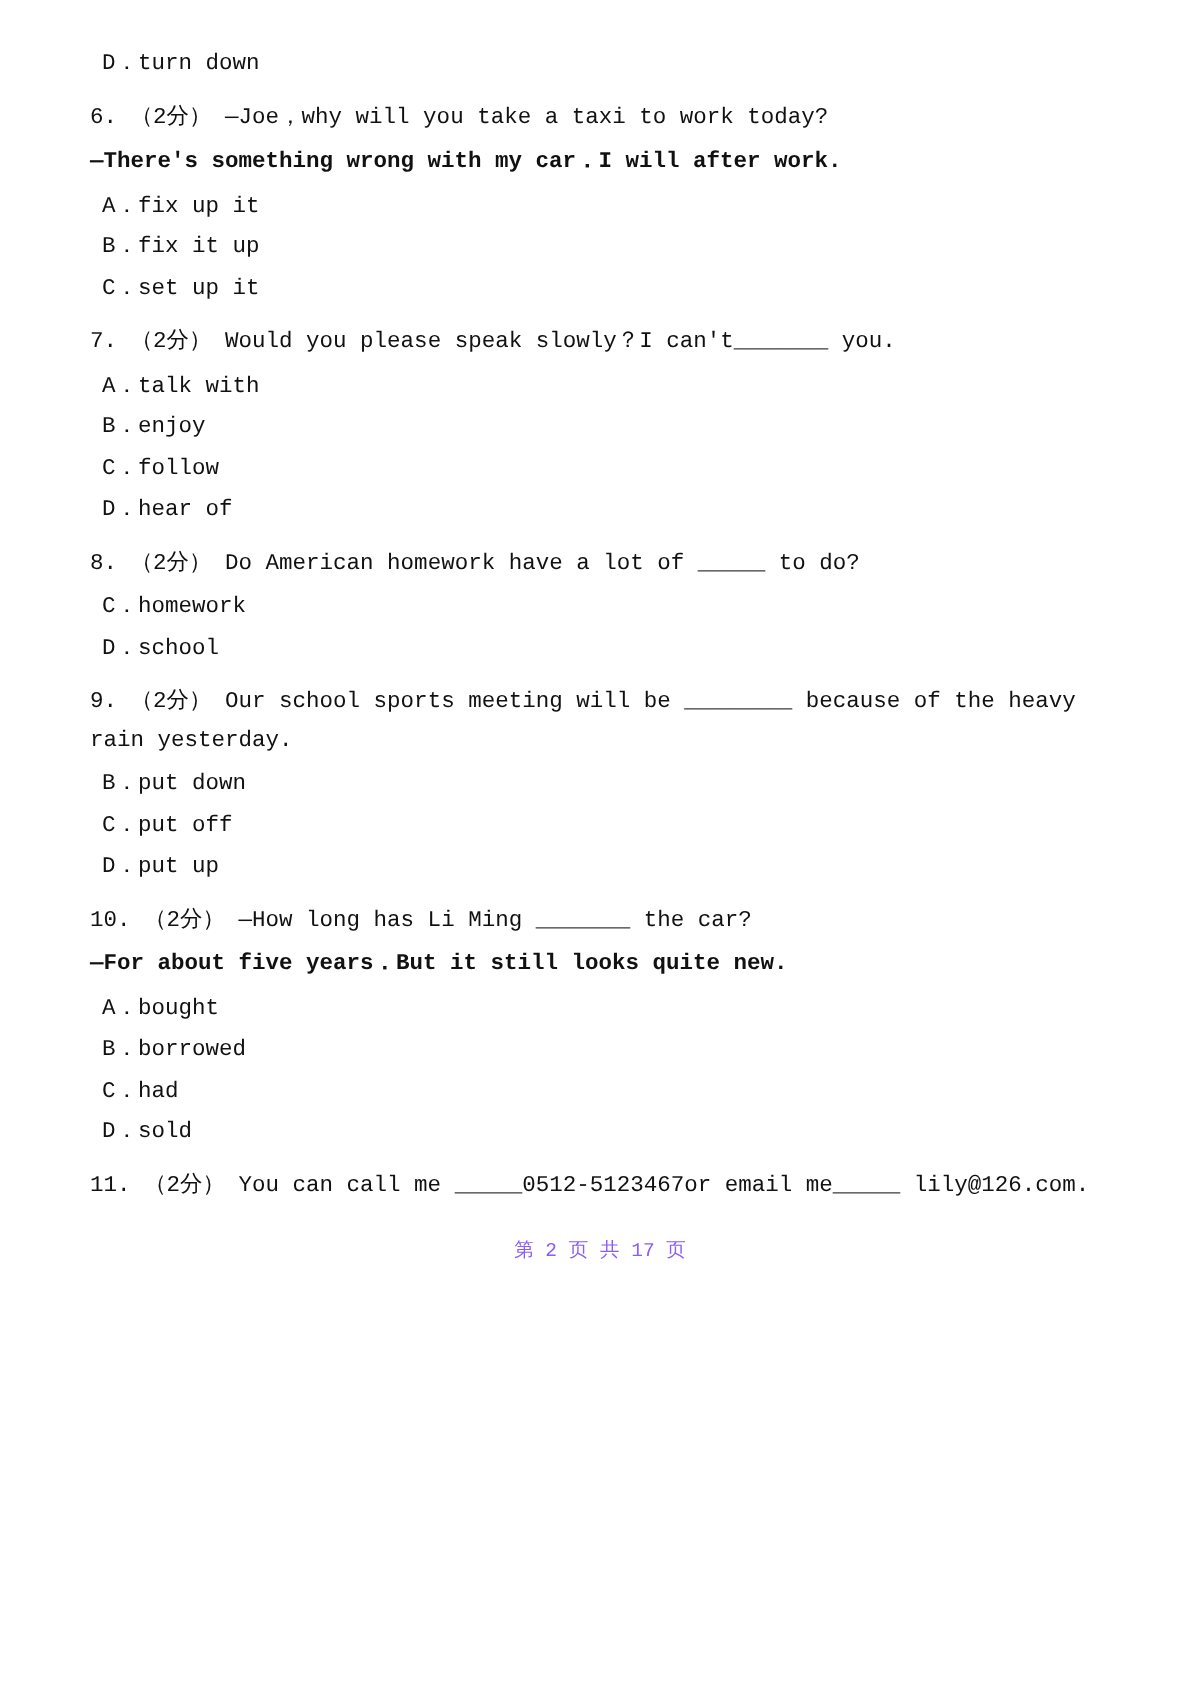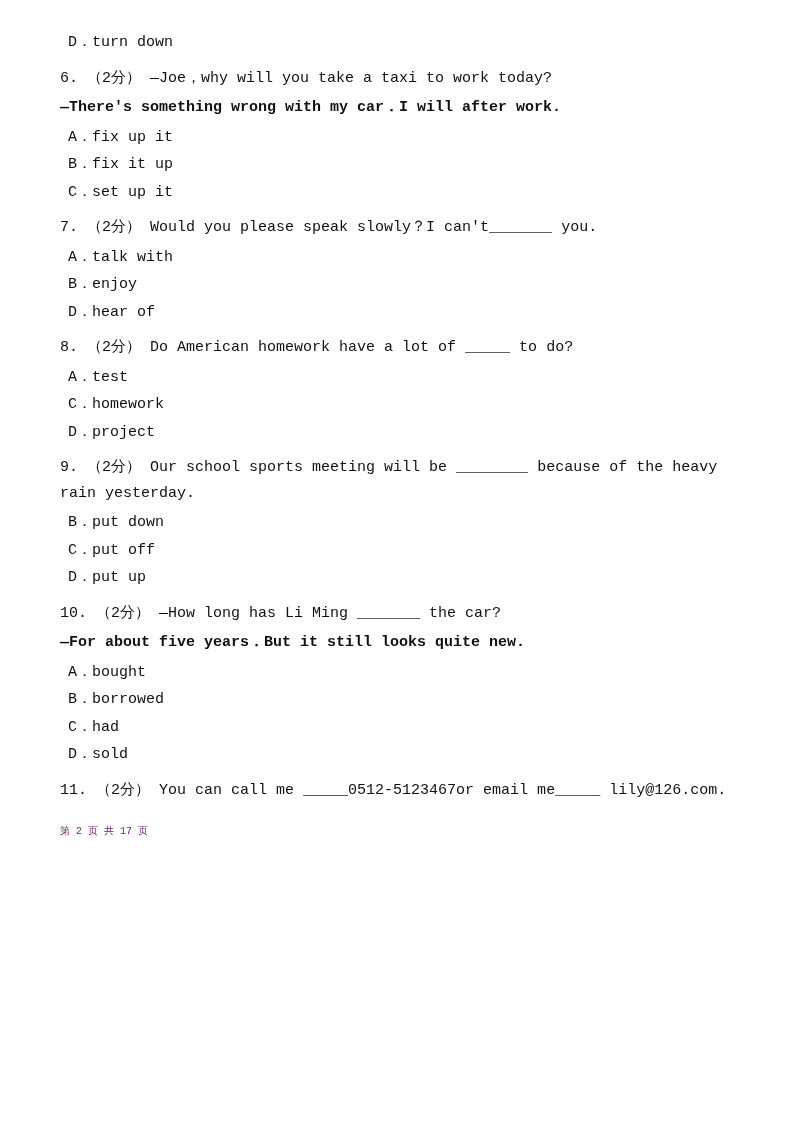--- a/index.html
+++ b/index.html
@@ -26,23 +26,24 @@
     .dialogue-line {
       margin-bottom: 4px;
       padding-left: 0;
       font-weight: bold;
     }
     .option {
       margin-bottom: 2px;
       padding-left: 8px;
     }
     .page-footer {
+      text-align: center;
       margin-top: 20px;
-      font-size: 10px;
-      color: #701a75;
+      font-size: 13px;
+      color: #8b5cf6;
     }
     .section-spacer {
       margin-bottom: 10px;
     }
   </style>
 </head>
 <body>
 
 <div class="question-block section-spacer">
   <div class="option">D．turn down</div>
@@ -61,32 +62,32 @@
 </div>
 
 <div class="question-block section-spacer">
   <div class="question-text">
     <span>7.</span>
     <span>（2分）</span>
     <span>Would you please speak slowly？I can't_______ you.</span>
   </div>
   <div class="option">A．talk with</div>
   <div class="option">B．enjoy</div>
+  <div class="option">C．follow</div>
   <div class="option">D．hear of</div>
 </div>
 
 <div class="question-block section-spacer">
   <div class="question-text">
     <span>8.</span>
     <span>（2分）</span>
     <span>Do American homework have a lot of _____ to do?</span>
   </div>
-  <div class="option">A．test</div>
   <div class="option">C．homework</div>
-  <div class="option">D．project</div>
+  <div class="option">D．school</div>
 </div>
 
 <div class="question-block section-spacer">
   <div class="question-text">
     <span>9.</span>
     <span>（2分）</span>
     <span>Our school sports meeting will be ________ because of the heavy rain yesterday.</span>
   </div>
   <div class="option">B．put down</div>
   <div class="option">C．put off</div>

